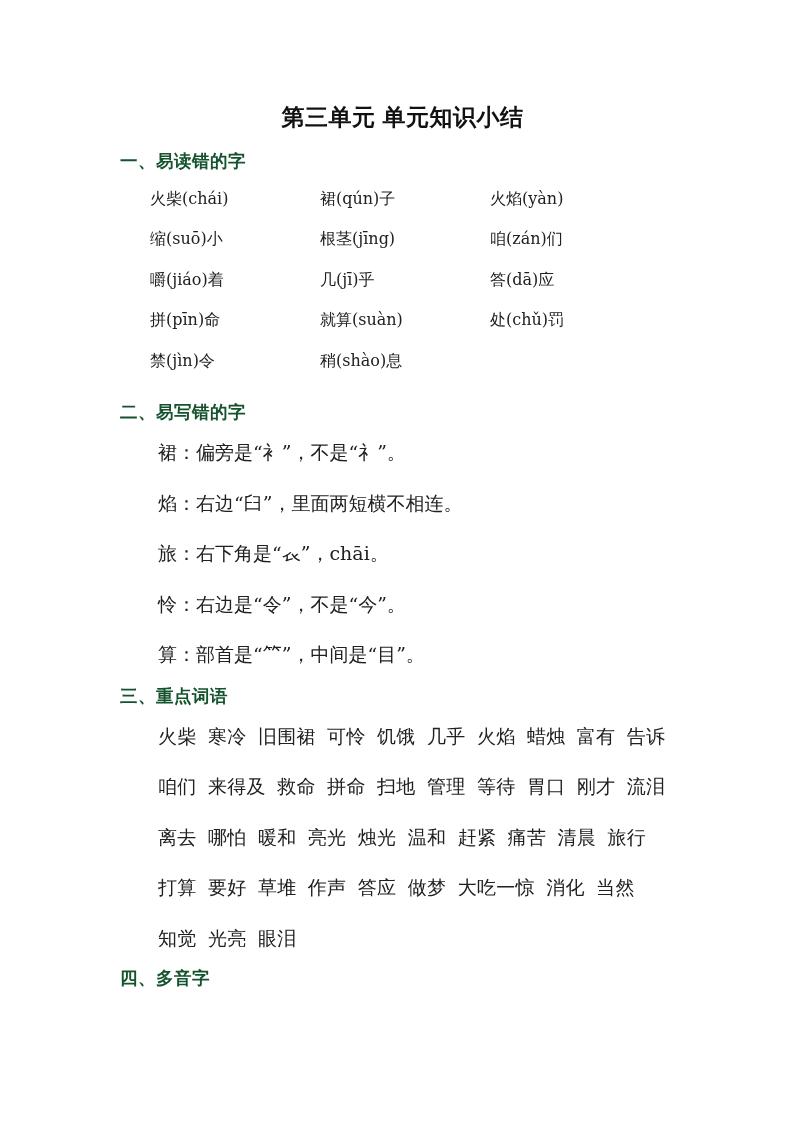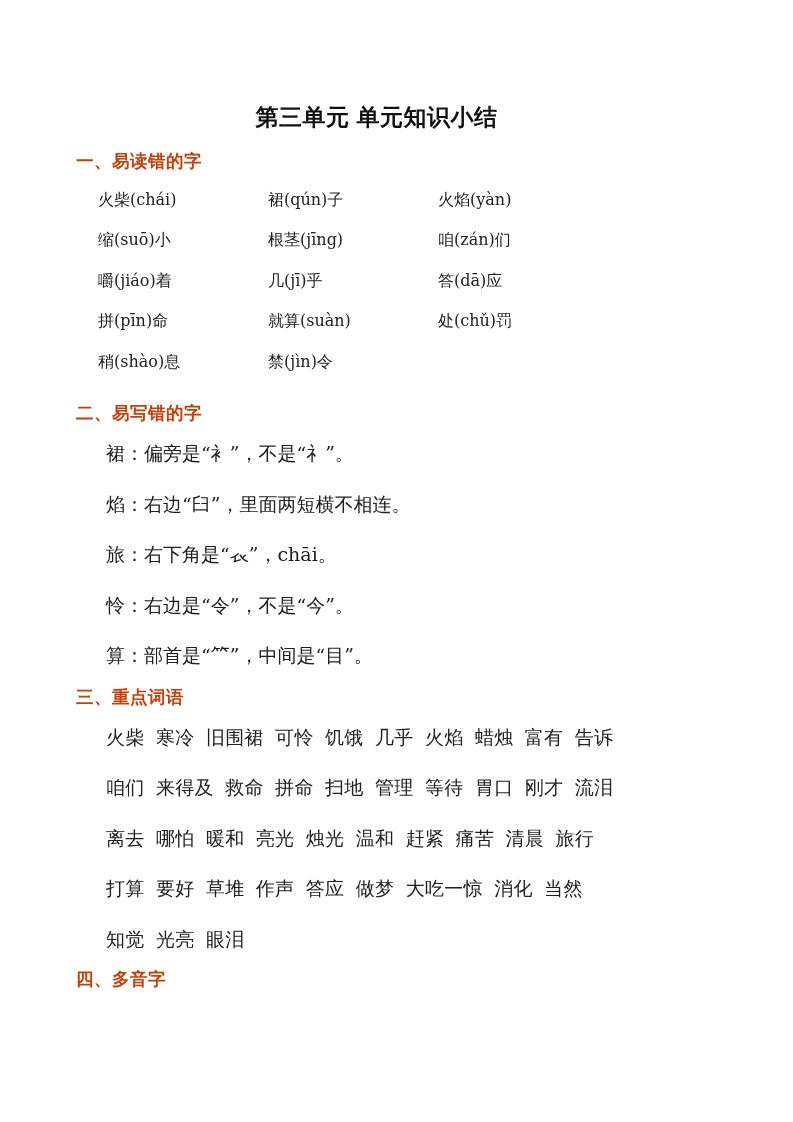--- a/index.html
+++ b/index.html
@@ -5,44 +5,44 @@
   html, body {
     margin: 0;
     padding: 0;
     background: #ffffff;
   }
   .page {
     position: relative;
     width: 793px;
     height: 1122px;
     box-sizing: border-box;
-    padding: 103px 108px 0 68px;
+    padding: 103px 108px 0 120px;
     background: #ffffff;
     font-family: "DejaVu Serif", "Liberation Serif", serif;
     color: #202020;
     overflow: hidden;
   }
   .title {
     font-family: "Liberation Sans", "DejaVu Sans", sans-serif;
     font-weight: bold;
     font-size: 23px;
     line-height: 28px;
     text-align: center;
     color: #111111;
     letter-spacing: 0.5px;
     margin: 0;
   }
   .sec-heading {
     font-family: "Liberation Sans", "DejaVu Sans", sans-serif;
     font-weight: bold;
     font-size: 17.5px;
     line-height: 22px;
-    color: #c2410c;
+    color: #14532d;
     letter-spacing: 0.5px;
-    margin: 8px;
+    margin: 0;
   }
   #sec1 .sec-heading { margin-top: 19px; }
   #sec2 .sec-heading { margin-top: 20px; }
   #sec3 .sec-heading { margin-top: 9px;  }
   #sec4 .sec-heading { margin-top: 7px;  }
 
   .word-grid {
     display: grid;
     grid-template-columns: 170px 170px 1fr;
     margin: 7px 0 0 30px;
@@ -80,22 +80,22 @@
         <p>火焰(yàn)</p>
         <p>缩(suō)小</p>
         <p>根茎(jīng)</p>
         <p>咱(zán)们</p>
         <p>嚼(jiáo)着</p>
         <p>几(jī)乎</p>
         <p>答(dā)应</p>
         <p>拼(pīn)命</p>
         <p>就算(suàn)</p>
         <p>处(chǔ)罚</p>
+        <p>禁(jìn)令</p>
         <p>稍(shào)息</p>
-        <p>禁(jìn)令</p>
       </div>
   </section>
 
   <section id="sec2">
     <h2 class="sec-heading">二、易写错的字</h2>
     <div class="lines">
         <p>裙：偏旁是“衤”，不是“礻”。</p>
         <p>焰：右边“臼”，里面两短横不相连。</p>
         <p>旅：右下角是“𧘇”，chāi。</p>
         <p>怜：右边是“令”，不是“今”。</p>

